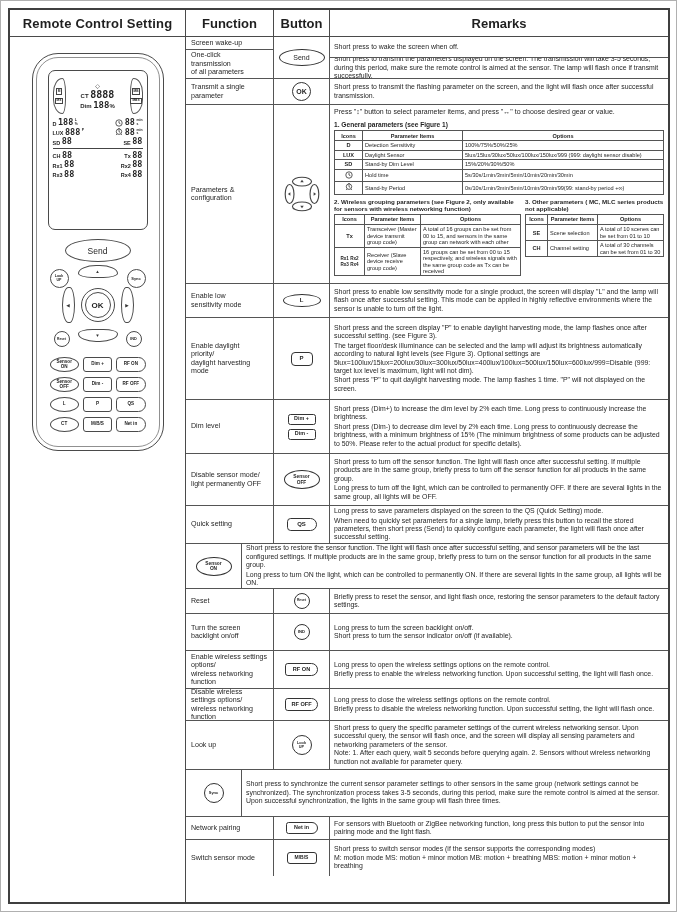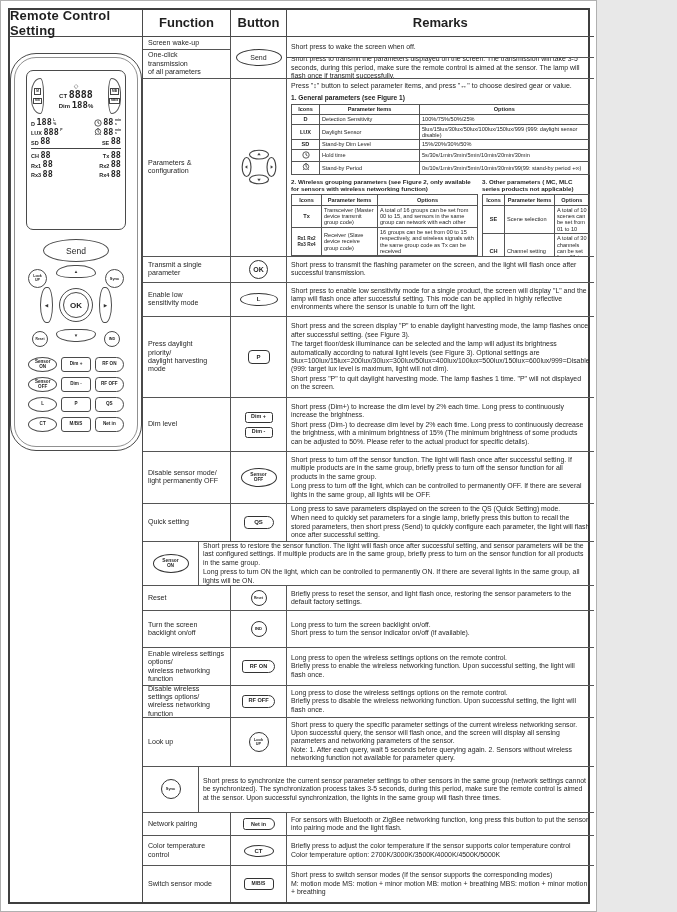--- a/index.html
+++ b/index.html
@@ -1,17 +1,17 @@
 <!DOCTYPE html>
 <html><head>
 <meta charset="utf-8">
 <style>
   * { margin:0; padding:0; box-sizing:border-box; }
   html,body { background:#e8e8e8; }
-  .page { position:relative; width:597px; height:912px; background:#fff;
+  .page { position:relative; width:677px; height:912px; background:#fff;
           border:1px solid #b0b0b0; font-family:"Liberation Sans", sans-serif; color:#1f1f1f; overflow:hidden; }
   .mtable { position:absolute; left:7px; top:7px; right:6px; bottom:7px;
             border:2px solid #3f3f3f; display:flex; background:#fff; }
 
   
   .leftcol { width:176px; border-right:1px solid #4a4a4a; display:flex; flex-direction:column; }
   .hdrcell { height:27px; display:flex; align-items:center; justify-content:center;
              font-weight:bold; font-size:13px; border-bottom:1px solid #4a4a4a; letter-spacing:.2px; }
   .remote-area { flex:1; padding-top:16px; }
 
@@ -289,20 +289,31 @@
           <div class="tb t-send">Send</div>
         </div>
         <div style="flex:1;display:flex;flex-direction:column">
           <div class="rc" style="height:13px;border-bottom:1px solid #555">
               <div class="para">Short press to wake the screen when off.</div>
             </div>
           <div class="rc" style="flex:1">
               <div class="para">Short press to transmit the parameters displayed on the screen. The transmission will take 3-5 seconds, during this period, make sure the remote control is aimed at the sensor. The lamp will flash once if transmit successfully.</div>
             </div>
         </div>
+      </div>
+
+      <div class="trow" style="height:26px">
+        <div class="fc">Transmit a single
+parameter</div>
+        <div class="bc">
+            <div class="tb t-ok">OK</div>
+          </div>
+        <div class="rc">
+            <div class="para">Short press to transmit the flashing parameter on the screen, and the light will flash once after successful transmission.</div>
+          </div>
       </div>
 
       <div class="trow" style="height:179px">
         <div class="fc">Parameters &amp;
 configuration</div>
         <div class="bc">
           <svg width="42" height="42" viewBox="0 0 44 44" fill="none" stroke="#444" stroke-width="1.2">
             <ellipse cx="22" cy="9" rx="10" ry="4.6"></ellipse>
             <ellipse cx="22" cy="35" rx="10" ry="4.6"></ellipse>
             <ellipse cx="9" cy="22" rx="4.6" ry="10"></ellipse>
@@ -399,44 +410,33 @@
                       <td>Channel setting</td>
                       <td>A total of 30 channels can be set from 01 to 30</td>
                     </tr>
               </tbody>
                 </table>
             </div>
           </div>
         </div>
       </div>
 
-      <div class="trow" style="height:26px">
-        <div class="fc">Transmit a single
-parameter</div>
-        <div class="bc">
-            <div class="tb t-ok">OK</div>
-          </div>
-        <div class="rc">
-            <div class="para">Short press to transmit the flashing parameter on the screen, and the light will flash once after successful transmission.</div>
-          </div>
-      </div>
-
       <div class="trow" style="height:34px">
         <div class="fc">Enable low
 sensitivity mode</div>
         <div class="bc">
             <div class="tb t-oval">L</div>
           </div>
         <div class="rc">
             <div class="para">Short press to enable low sensitivity mode for a single product, the screen will display "L" and the lamp will flash once after successful setting. This mode can be applied in highly reflective environments where the sensor is unable to turn off the light.</div>
           </div>
       </div>
 
       <div class="trow" style="height:82px">
-        <div class="fc">Press daylight
+        <div class="fc">Enable daylight
 priority/
 daylight harvesting
 mode</div>
         <div class="bc">
             <div class="tb t-p">P</div>
           </div>
         <div class="rc">
           <div class="para">Short press and the screen display "P" to enable daylight harvesting mode, the lamp flashes once after successful setting. (see Figure 3).</div>
           <div class="para">The target floor/desk illuminance can be selected and the lamp will adjust its brightness automatically according to natural light levels (see Figure 3). Optional settings are 5lux=100lux/15lux=200lux/30lux=300lux/50lux=400lux/100lux=500lux/150lux=600lux/999=Disable (999: target lux level is maximum, light will not dim).</div>
           <div class="para">Short press "P" to quit daylight harvesting mode. The lamp flashes 1 time. "P" will not displayed on the screen.</div>
@@ -564,31 +564,20 @@
       <div class="trow" style="height:23px">
         <div class="fc">Network pairing</div>
         <div class="bc">
             <div class="tb t-netin">Net in</div>
           </div>
         <div class="rc">
             <div class="para">For sensors with Bluetooth or ZigBee networking function, long press this button to put the sensor into pairing mode and the light flash.</div>
           </div>
       </div>
 
-      <div class="trow" style="height:30px">
-        <div class="fc">Color temperature
-control</div>
-        <div class="bc">
-            <div class="tb t-ct">CT</div>
-          </div>
-        <div class="rc">
-            <div class="para">Briefly press to adjust the color temperature if the sensor supports color temperature control
-Color temperature option: 2700K/3000K/3500K/4000K/4500K/5000K</div>
-          </div>
-      </div>
 
       <div class="trow" style="height:36px">
         <div class="fc">Switch sensor mode</div>
         <div class="bc">
             <div class="tb t-mbs">M/B/S</div>
           </div>
         <div class="rc">
             <div class="para">Short press to switch sensor modes (if the sensor supports the corresponding modes)
 M: motion mode  MS: motion + minor motion  MB: motion + breathing  MBS: motion + minor motion + breathing</div>
           </div>

